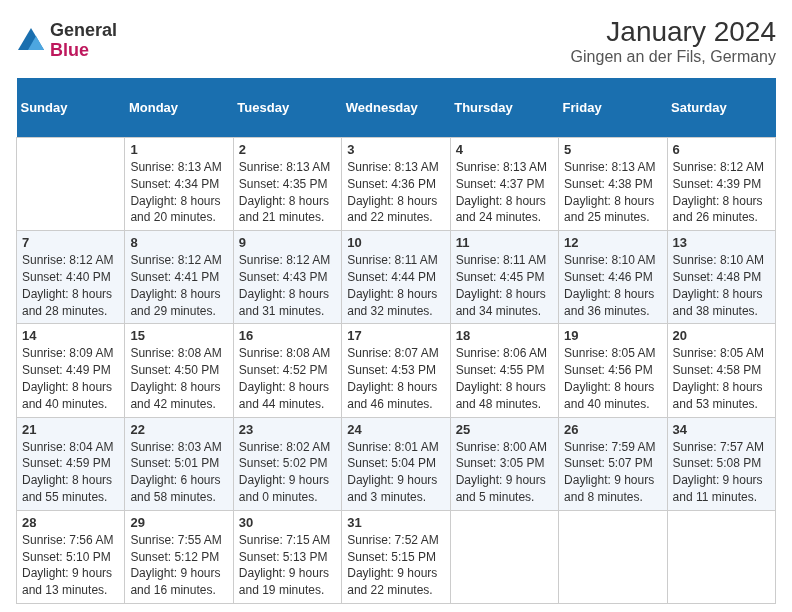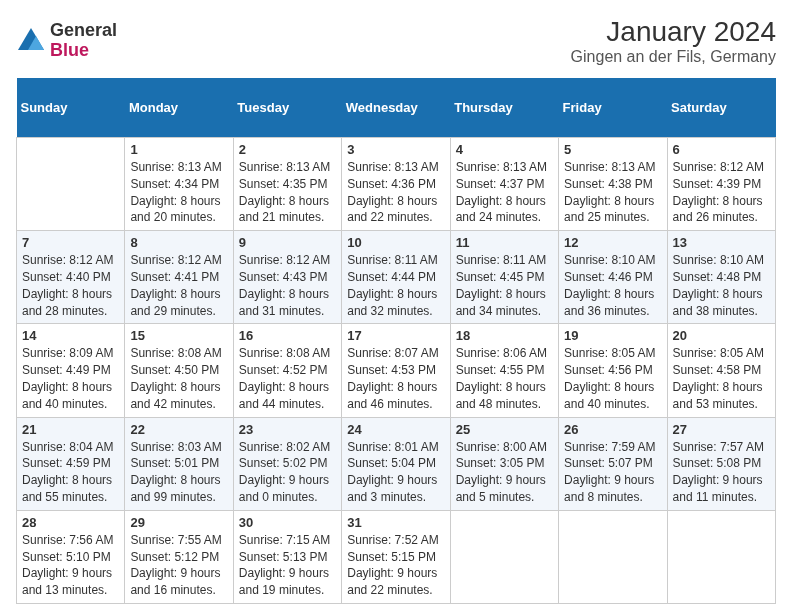--- a/index.html
+++ b/index.html
@@ -217,40 +217,40 @@
           <div class="day-detail"><span>Sunrise: 8:05 AM</span><br><span>Sunset: 4:58 PM</span><br><span>Daylight: 8 hours and 53 minutes.</span></div>
         </td>
       </tr>
       <tr>
         <td>
           <span class="day-number">21</span>
           <div class="day-detail"><span>Sunrise: 8:04 AM</span><br><span>Sunset: 4:59 PM</span><br><span>Daylight: 8 hours and 55 minutes.</span></div>
         </td>
         <td>
           <span class="day-number">22</span>
-          <div class="day-detail"><span>Sunrise: 8:03 AM</span><br><span>Sunset: 5:01 PM</span><br><span>Daylight: 8 hours and 99 minutes.</span></div>
+          <div class="day-detail"><span>Sunrise: 8:03 AM</span><br><span>Sunset: 5:01 PM</span><br><span>Daylight: 6 hours and 58 minutes.</span></div>
         </td>
         <td>
           <span class="day-number">23</span>
           <div class="day-detail"><span>Sunrise: 8:02 AM</span><br><span>Sunset: 5:02 PM</span><br><span>Daylight: 9 hours and 0 minutes.</span></div>
         </td>
         <td>
           <span class="day-number">24</span>
           <div class="day-detail"><span>Sunrise: 8:01 AM</span><br><span>Sunset: 5:04 PM</span><br><span>Daylight: 9 hours and 3 minutes.</span></div>
         </td>
         <td>
           <span class="day-number">25</span>
           <div class="day-detail"><span>Sunrise: 8:00 AM</span><br><span>Sunset: 3:05 PM</span><br><span>Daylight: 9 hours and 5 minutes.</span></div>
         </td>
         <td>
           <span class="day-number">26</span>
           <div class="day-detail"><span>Sunrise: 7:59 AM</span><br><span>Sunset: 5:07 PM</span><br><span>Daylight: 9 hours and 8 minutes.</span></div>
         </td>
         <td>
-          <span class="day-number">27</span>
+          <span class="day-number">34</span>
           <div class="day-detail"><span>Sunrise: 7:57 AM</span><br><span>Sunset: 5:08 PM</span><br><span>Daylight: 9 hours and 11 minutes.</span></div>
         </td>
       </tr>
       <tr>
         <td>
           <span class="day-number">28</span>
           <div class="day-detail"><span>Sunrise: 7:56 AM</span><br><span>Sunset: 5:10 PM</span><br><span>Daylight: 9 hours and 13 minutes.</span></div>
         </td>
         <td>
           <span class="day-number">29</span>

